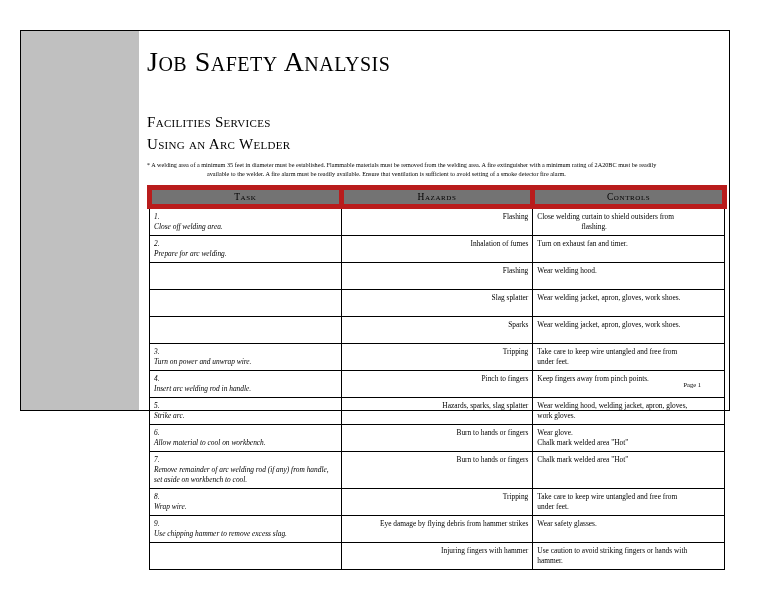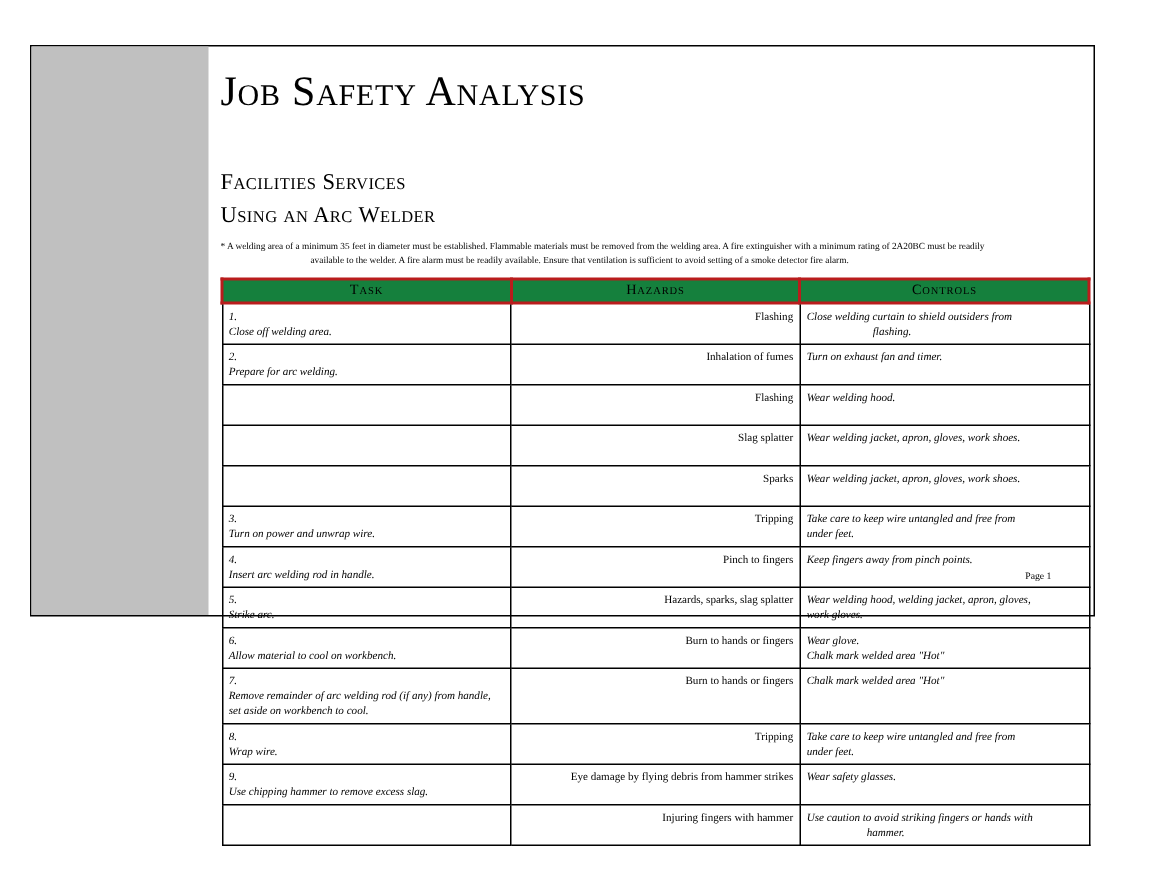--- a/index.html
+++ b/index.html
@@ -76,43 +76,43 @@
     display: block;
     text-indent: 60px;
   }
   table.jsa {
     border-collapse: collapse;
     width: 580px;
     table-layout: fixed;
     font-size: 7.5px;
   }
   table.jsa th {
-    background: #15803d;
-    border: 2px solid #b91c1c;
+    background: #737373;
+    border: 5px solid #b91c1c;
     font-variant: small-caps;
     font-size: 9.5px;
     font-weight: normal;
     letter-spacing: 0.6px;
     padding: 2px 0 2px 0;
     text-align: center;
   }
   table.jsa td {
     border: 1px solid #000000;
     vertical-align: top;
     padding: 3px 4px 3px 4px;
     font-size: 7.4px;
     line-height: 1.35;
   }
   td.task {
     width: 212px;
     padding-left: 4px;
     font-style: italic;
   }
   td.hazard { width: 182px; text-align: right; }
-  td.control { width: 186px; font-style: italic; }
+  td.control { width: 186px; }
   .num {
     display: inline-block;
     width: 16px;
   }
   .task-text {
     display: inline-block;
     vertical-align: top;
     width: 180px;
   }
   .control-indent {
@@ -207,19 +207,19 @@
             <td class="control"><span>Take care to keep wire untangled and free from</span><span class="" style="display: block;">under feet.</span></td>
           </tr>
           <tr>
             <td class="task"><span class="num">9.</span><span class="task-text">Use chipping hammer to remove excess slag.</span></td>
             <td class="hazard">Eye damage by flying debris from hammer strikes</td>
             <td class="control"><span>Wear safety glasses.</span></td>
           </tr>
           <tr>
             <td class="task"><span class="num"></span><span class="task-text"></span></td>
             <td class="hazard">Injuring fingers with hammer</td>
-            <td class="control"><span>Use caution to avoid striking fingers or hands with</span><span class="" style="display: block; margin-left: 40px;">hammer.</span></td>
+            <td class="control"><span>Use caution to avoid striking fingers or hands with</span><span class="" style="display: block;">hammer.</span></td>
           </tr>
         </tbody>
     </table>
   </div>
   <div class="page-footer">Page 1</div>
 </div>
 
 </body></html>

